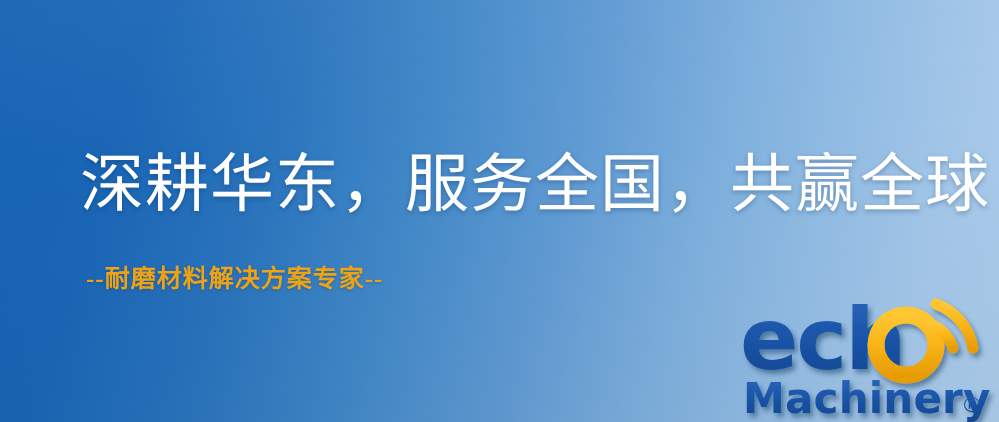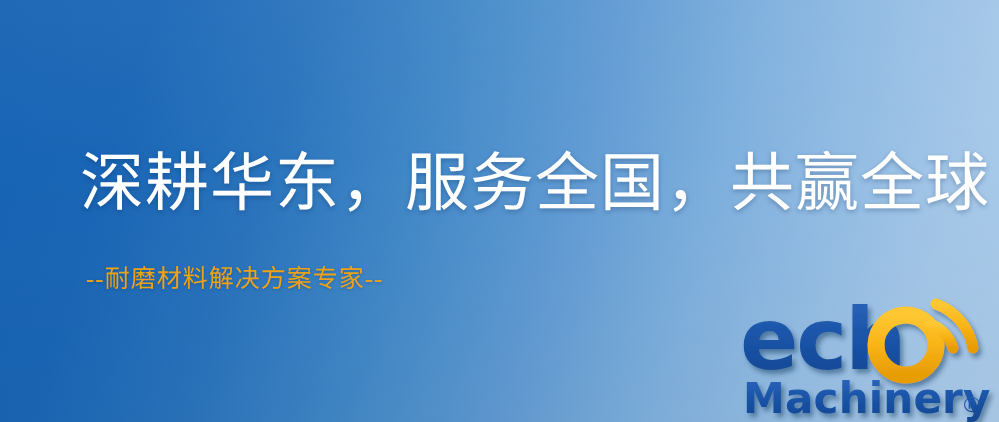--- a/index.html
+++ b/index.html
@@ -37,21 +37,21 @@
     background: linear-gradient(180deg,
       rgba(255,255,255,0.045) 0%,
       rgba(255,255,255,0.0) 38%,
       rgba(0,0,0,0.03) 100%);
   }
 
   .headline {
     position: absolute;
     left: 80px;
     top: 152px;
-    font-family: Liberation Serif, serif;
+    font-family: Liberation Sans, sans-serif;
     font-size: 64px;
     line-height: 1;
     letter-spacing: 1px;
     color: #ffffff;
     white-space: nowrap;
     text-shadow: 0 2px 5px rgba(0, 38, 80, 0.30);
     z-index: 3;
   }
 
   .subheadline {
@@ -59,20 +59,21 @@
     left: 86px;
     top: 266px;
     font-family: "Liberation Serif", "DejaVu Serif", serif;
     font-size: 25px;
     line-height: 1;
     letter-spacing: 1px;
     color: #eda315;
     white-space: nowrap;
     text-shadow: 0 1px 3px rgba(0, 38, 80, 0.28);
     z-index: 3;
+    font-weight: bold;
   }
 
   
   .logo {
     position: absolute;
     left: 740px;
     top: 296px;
     width: 252px;
     height: 124px;
     z-index: 4;

